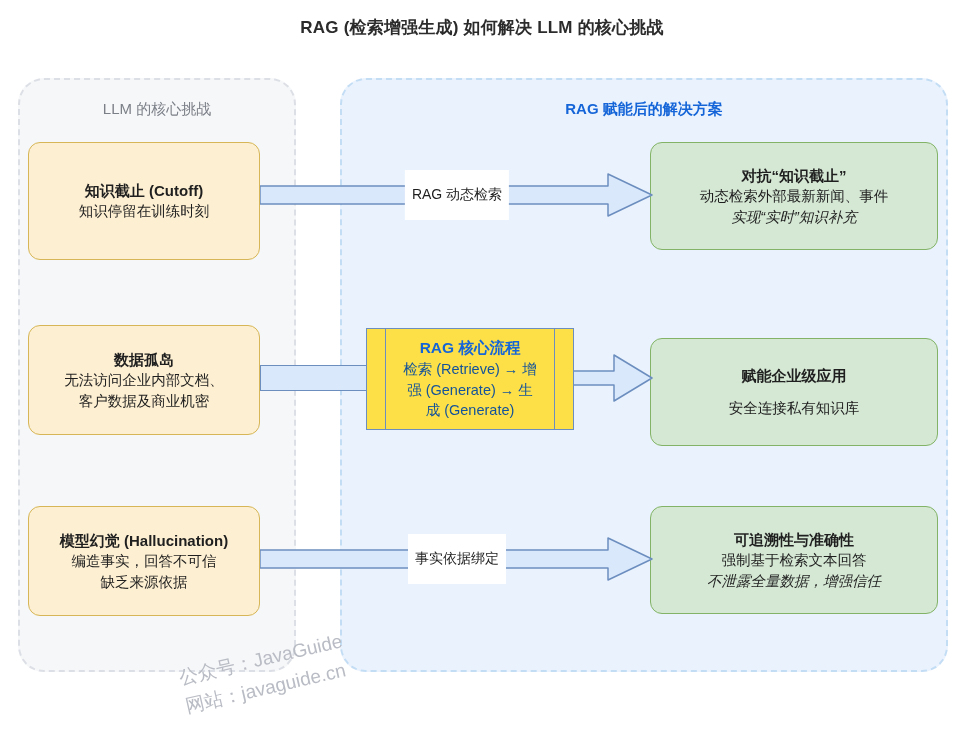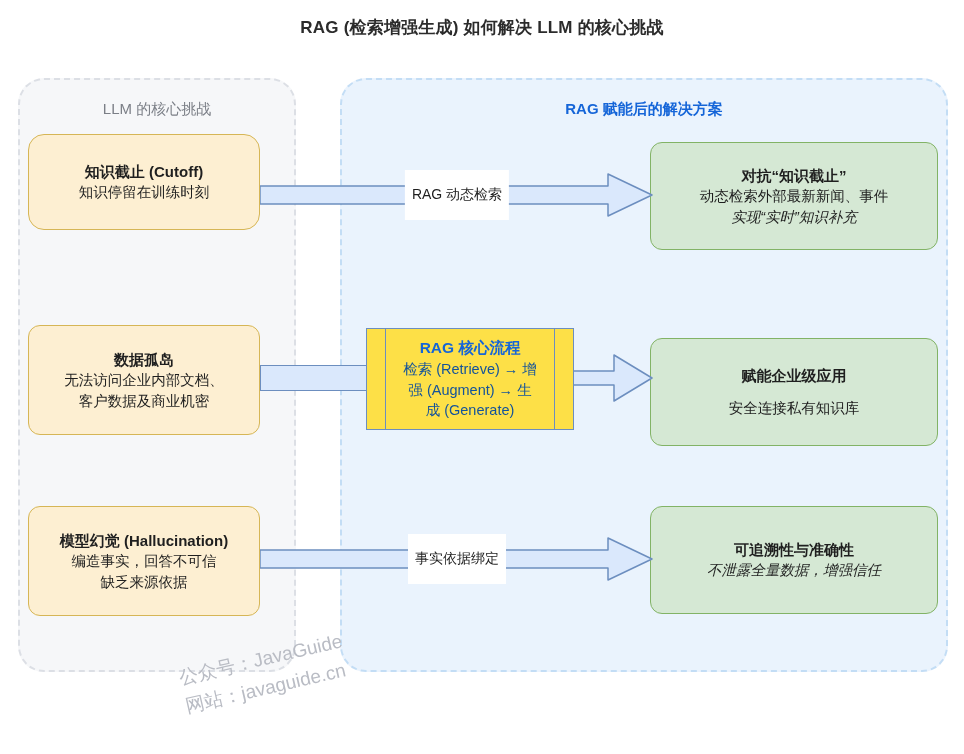--- a/index.html
+++ b/index.html
@@ -95,21 +95,21 @@
     left: 28px;
     width: 232px;
   }
   .node-solution {
     background: #d5e8d4;
     border: 1.6px solid #82b366;
     left: 650px;
     width: 288px;
   }
 
-  #node-cutoff      { top: 134px; height: 96px; border-radius: 16px; }
+  #node-cutoff      { top: 142px; height: 118px; }
   #node-silo        { top: 325px; height: 110px; }
   #node-halluc      { top: 506px; height: 110px; }
 
   #node-anti-cutoff { top: 142px; height: 108px; }
   #node-enterprise  { top: 338px; height: 108px; gap: 12px; }
   #node-trace       { top: 506px; height: 108px; text-align: center; }
 
   
   #node-core-process {
     position: absolute;
@@ -241,30 +241,31 @@
   <div class="ln-italic">实现“实时”知识补充</div>
 </div>
 
 <div class="node node-solution" id="node-enterprise">
   <div class="ln-title">赋能企业级应用</div>
   <div>安全连接私有知识库</div>
 </div>
 
 <div class="node node-solution" id="node-trace">
   <div class="ln-title">可追溯性与准确性</div>
+  <div>强制基于检索文本回答</div>
   <div class="ln-italic">不泄露全量数据，增强信任</div>
 </div>
 
 <div id="node-core-process">
   <span class="pp-bar left"></span>
   <span class="pp-bar right"></span>
   <div class="pp-inner">
     <div class="ln-title">RAG 核心流程</div>
     <div>检索 (Retrieve) → 增</div>
-    <div>强 (Augment) → 生</div>
+    <div>强 (Generate) → 生</div>
     <div>成 (Generate)</div>
   </div>
 </div>
 
 <div class="block-arrow" id="arrow-cutoff">
   <svg width="394" height="46" viewBox="0 0 394 46">
     <polygon points="0,14 348,14 348,2 392,23 348,44 348,32 0,32" fill="#dae8fc" stroke="#6c8ebf" stroke-width="1.5" stroke-linejoin="round"></polygon>
   </svg>
   <span class="arrow-label">RAG 动态检索</span>
 </div>

